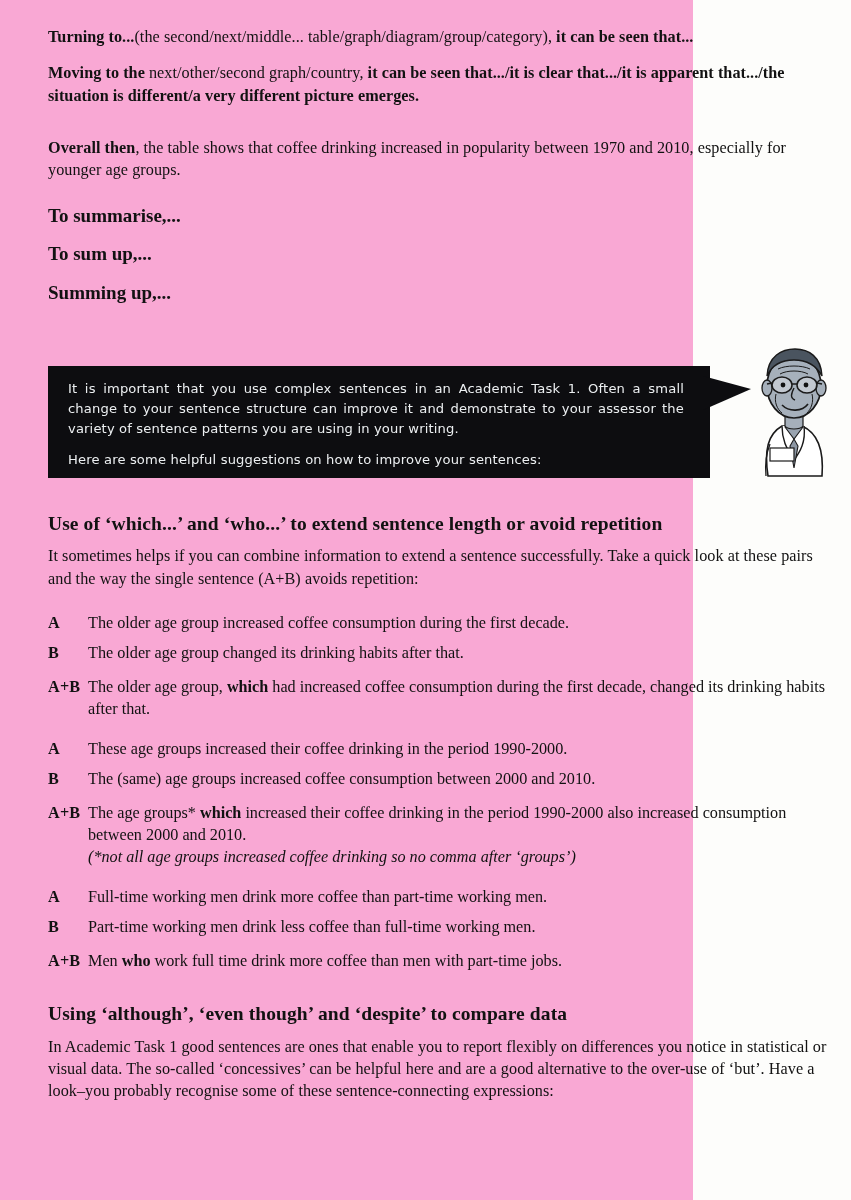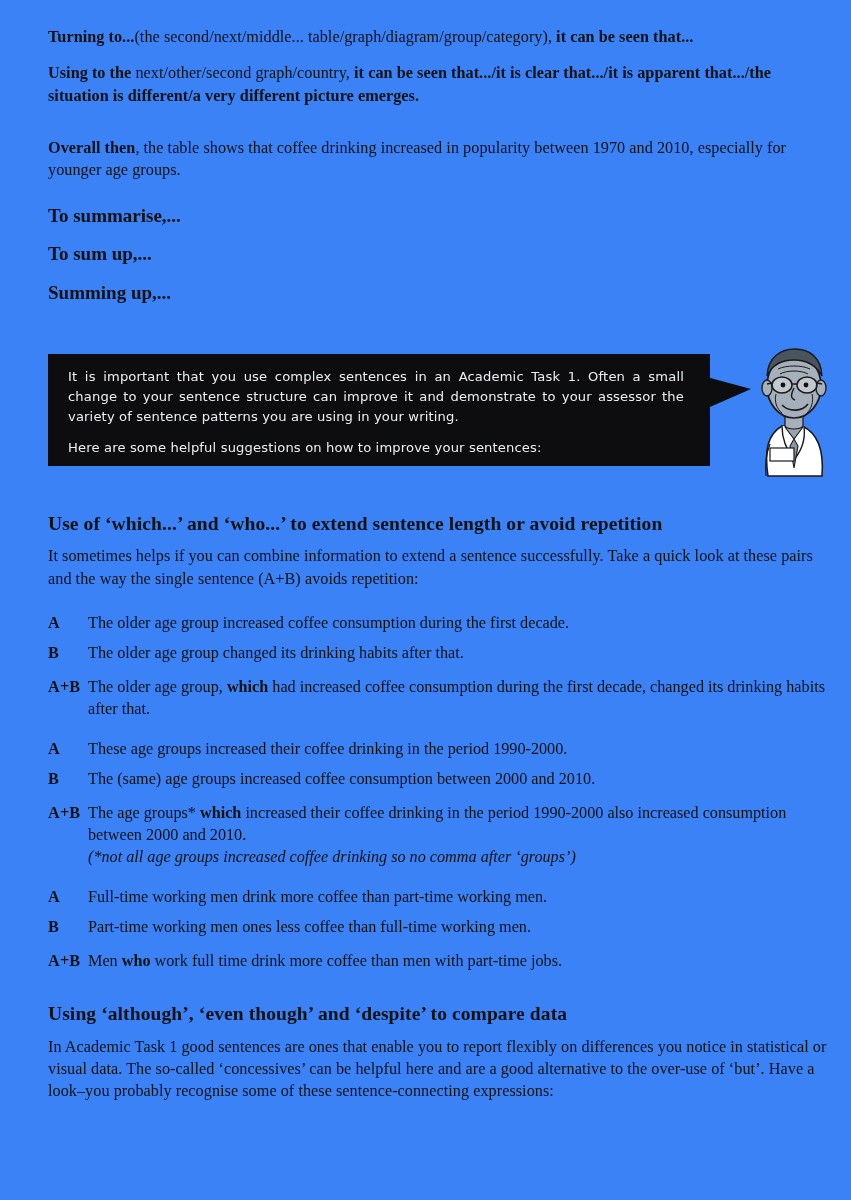--- a/index.html
+++ b/index.html
@@ -12,23 +12,23 @@
     height: 1200px;
     position: relative;
     overflow: hidden;
     font-family: "Liberation Serif", "DejaVu Serif", serif;
     color: #121212;
     background: #fdfdfb;
   }
   .page {
     position: absolute;
     left: 0; top: 0;
-    width: 851px;
+    width: 693px;
     height: 1200px;
-    background: #3b82f6;
+    background: #f9a8d4;
   }
   .content {
     position: absolute;
     left: 48px;
     top: 26px;
     width: 784px;
   }
 
   
   .para {
@@ -70,21 +70,21 @@
   
   .callout-wrap {
     position: relative;
     width: 784px;
     height: 132px;
     margin: 0 0 26px 0;
   }
   .callout-box {
     position: absolute;
     left: 0;
-    top: 0;
+    top: 12px;
     width: 662px;
     height: 112px;
     background: #0d0d10;
     color: #f2f2f2;
     box-sizing: border-box;
     padding: 13px 26px 10px 20px;
     font-family: "DejaVu Sans", "Liberation Sans", sans-serif;
   }
   .callout-box p {
     margin: 0 0 11px 0;
@@ -137,21 +137,21 @@
   .spacer-lg { height: 34px; }
 </style>
 </head>
 <body>
 
 <div class="page">
   <div class="content">
 
     <div class="lead-block">
       <p class="para"><b>Turning to...</b><span>(the second/next/middle... table/graph/diagram/group/category), </span><b>it can be seen that...</b></p>
-      <p class="para"><b>Using to the </b><span>next/other/second graph/country, </span><b>it can be seen that.../it is clear that.../it is apparent that.../the situation is different/a very different picture emerges.</b></p>
+      <p class="para"><b>Moving to the </b><span>next/other/second graph/country, </span><b>it can be seen that.../it is clear that.../it is apparent that.../the situation is different/a very different picture emerges.</b></p>
     </div>
 
     <div class="spacer-sm"></div>
 
 
 
     <p class="para"><b>Overall then</b><span>, the table shows that coffee drinking increased in popularity between 1970 and 2010, especially for younger age groups.</span></p>
 
     <div class="spacer-sm"></div>
 
@@ -256,21 +256,21 @@
 
     <div class="spacer-sm"></div>
 
     <div class="ex-list">
       <div class="ex-row">
         <span class="ex-label">A</span>
         <span class="ex-text"><span>Full-time working men drink more coffee than part-time working men.</span></span>
       </div>
       <div class="ex-row">
         <span class="ex-label">B</span>
-        <span class="ex-text"><span>Part-time working men ones less coffee than full-time working men.</span></span>
+        <span class="ex-text"><span>Part-time working men drink less coffee than full-time working men.</span></span>
       </div>
       <div class="ex-row gap-before">
         <span class="ex-label">A+B</span>
         <span class="ex-text"><span>Men </span><b>who</b><span> work full time drink more coffee than men with part-time jobs.</span></span>
       </div>
     </div>
 
     <div class="spacer-md"></div>
 
     <h2 class="sub-heading">Using ‘although’, ‘even though’ and ‘despite’ to compare data</h2>

